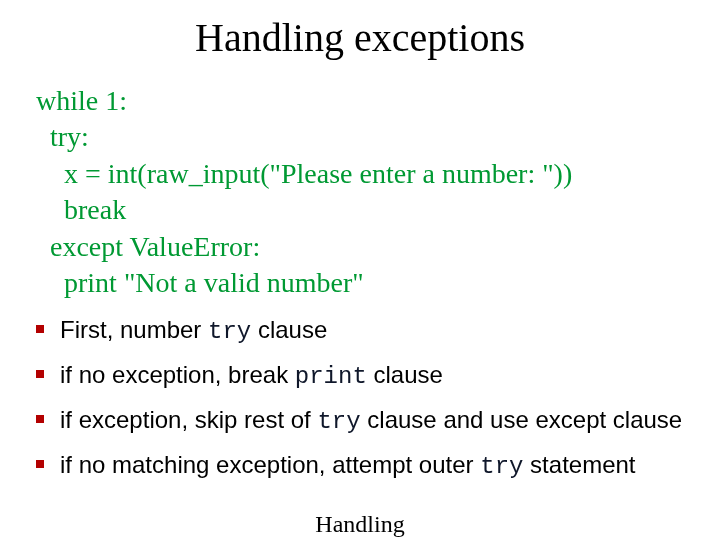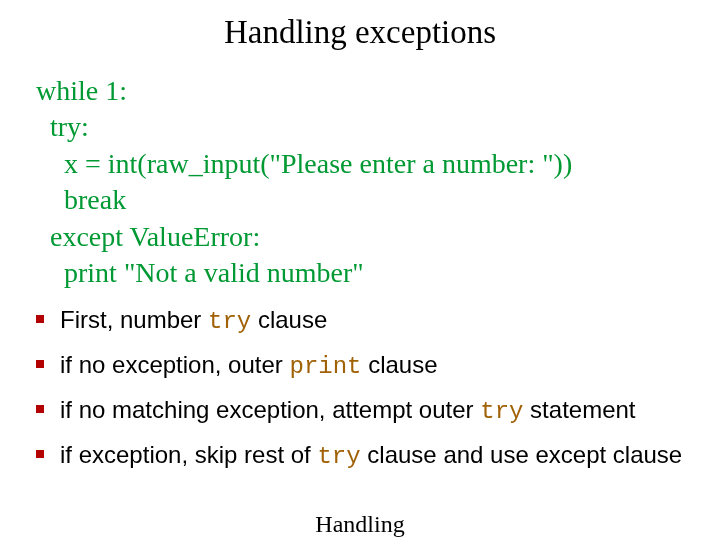--- a/index.html
+++ b/index.html
@@ -13,21 +13,21 @@
   }
   .slide {
     width: 720px;
     height: 540px;
     position: relative;
     box-sizing: border-box;
   }
   .title {
     text-align: center;
     font-family: "Comic Sans MS", "Chalkboard SE", cursive;
-    font-size: 33px;
+    font-size: 40px;
     color: #000;
     margin-top: 14px;
     margin-bottom: 6px;
     font-weight: 400;
   }
   .code {
     font-family: Liberation Serif, serif;
     color: #009933;
     font-size: 28px;
     line-height: 1.3;
@@ -52,21 +52,21 @@
     content: "";
     position: absolute;
     left: 0;
     top: 10px;
     width: 8px;
     height: 8px;
     background: #b30000;
   }
   .kw {
     font-family: "Courier New", Courier, monospace;
-    color: #a16207;
+    color: #0f172a;
   }
   .footer {
     position: absolute;
     left: 0;
     right: 0;
     bottom: -8px;
     text-align: center;
     font-family: "Times New Roman", Times, serif;
     font-size: 24px;
     color: #000;
@@ -84,27 +84,27 @@
 <span>    x = int(raw_input("Please enter a number: "))</span>
 <span>    break</span>
 <span>  except ValueError:</span>
 <span>    print "Not a valid number"</span></div>
 
   <ul>
     <li>
       <span>First, number </span><span class="kw">try</span><span> clause</span>
     </li>
     <li>
-      <span>if no exception, outer </span><span class="kw">print</span><span>  clause</span>
+      <span>if no exception, break </span><span class="kw">print</span><span>  clause</span>
+    </li>
+    <li>
+      <span>if exception, skip rest of </span><span class="kw">try</span><span> clause and use except clause</span>
     </li>
     <li>
       <span>if no matching exception, attempt outer </span><span class="kw">try</span><span> statement</span>
-    </li>
-    <li>
-      <span>if exception, skip rest of </span><span class="kw">try</span><span> clause and use except clause</span>
     </li>
   </ul>
 
   <div class="footer">
     <div>Handling</div>
     <div>Programming</div>
   </div>
 </div>
 
 </body></html>

